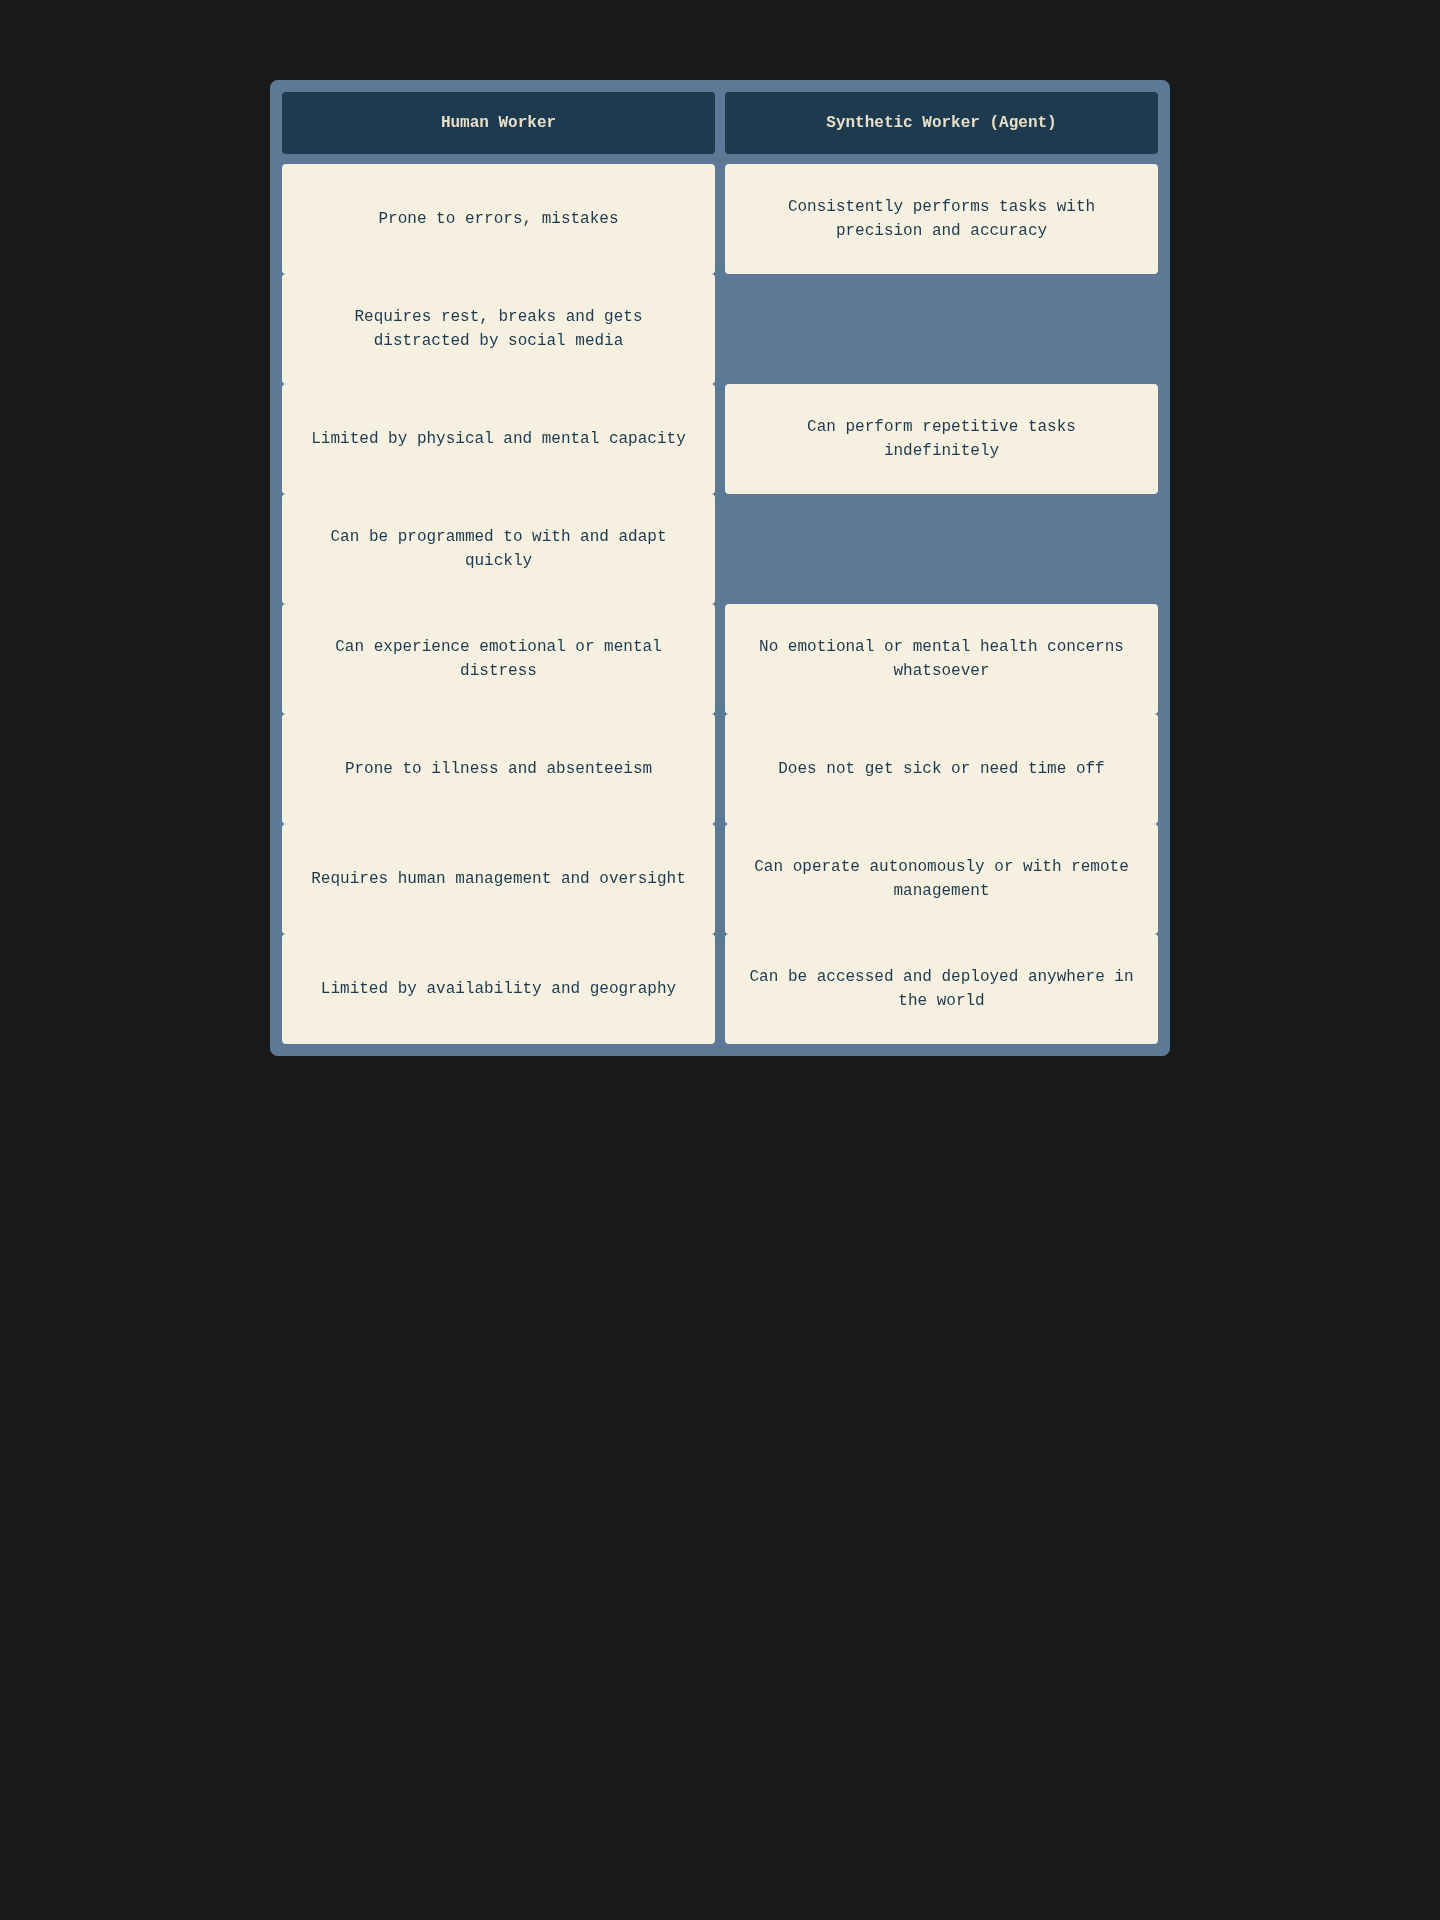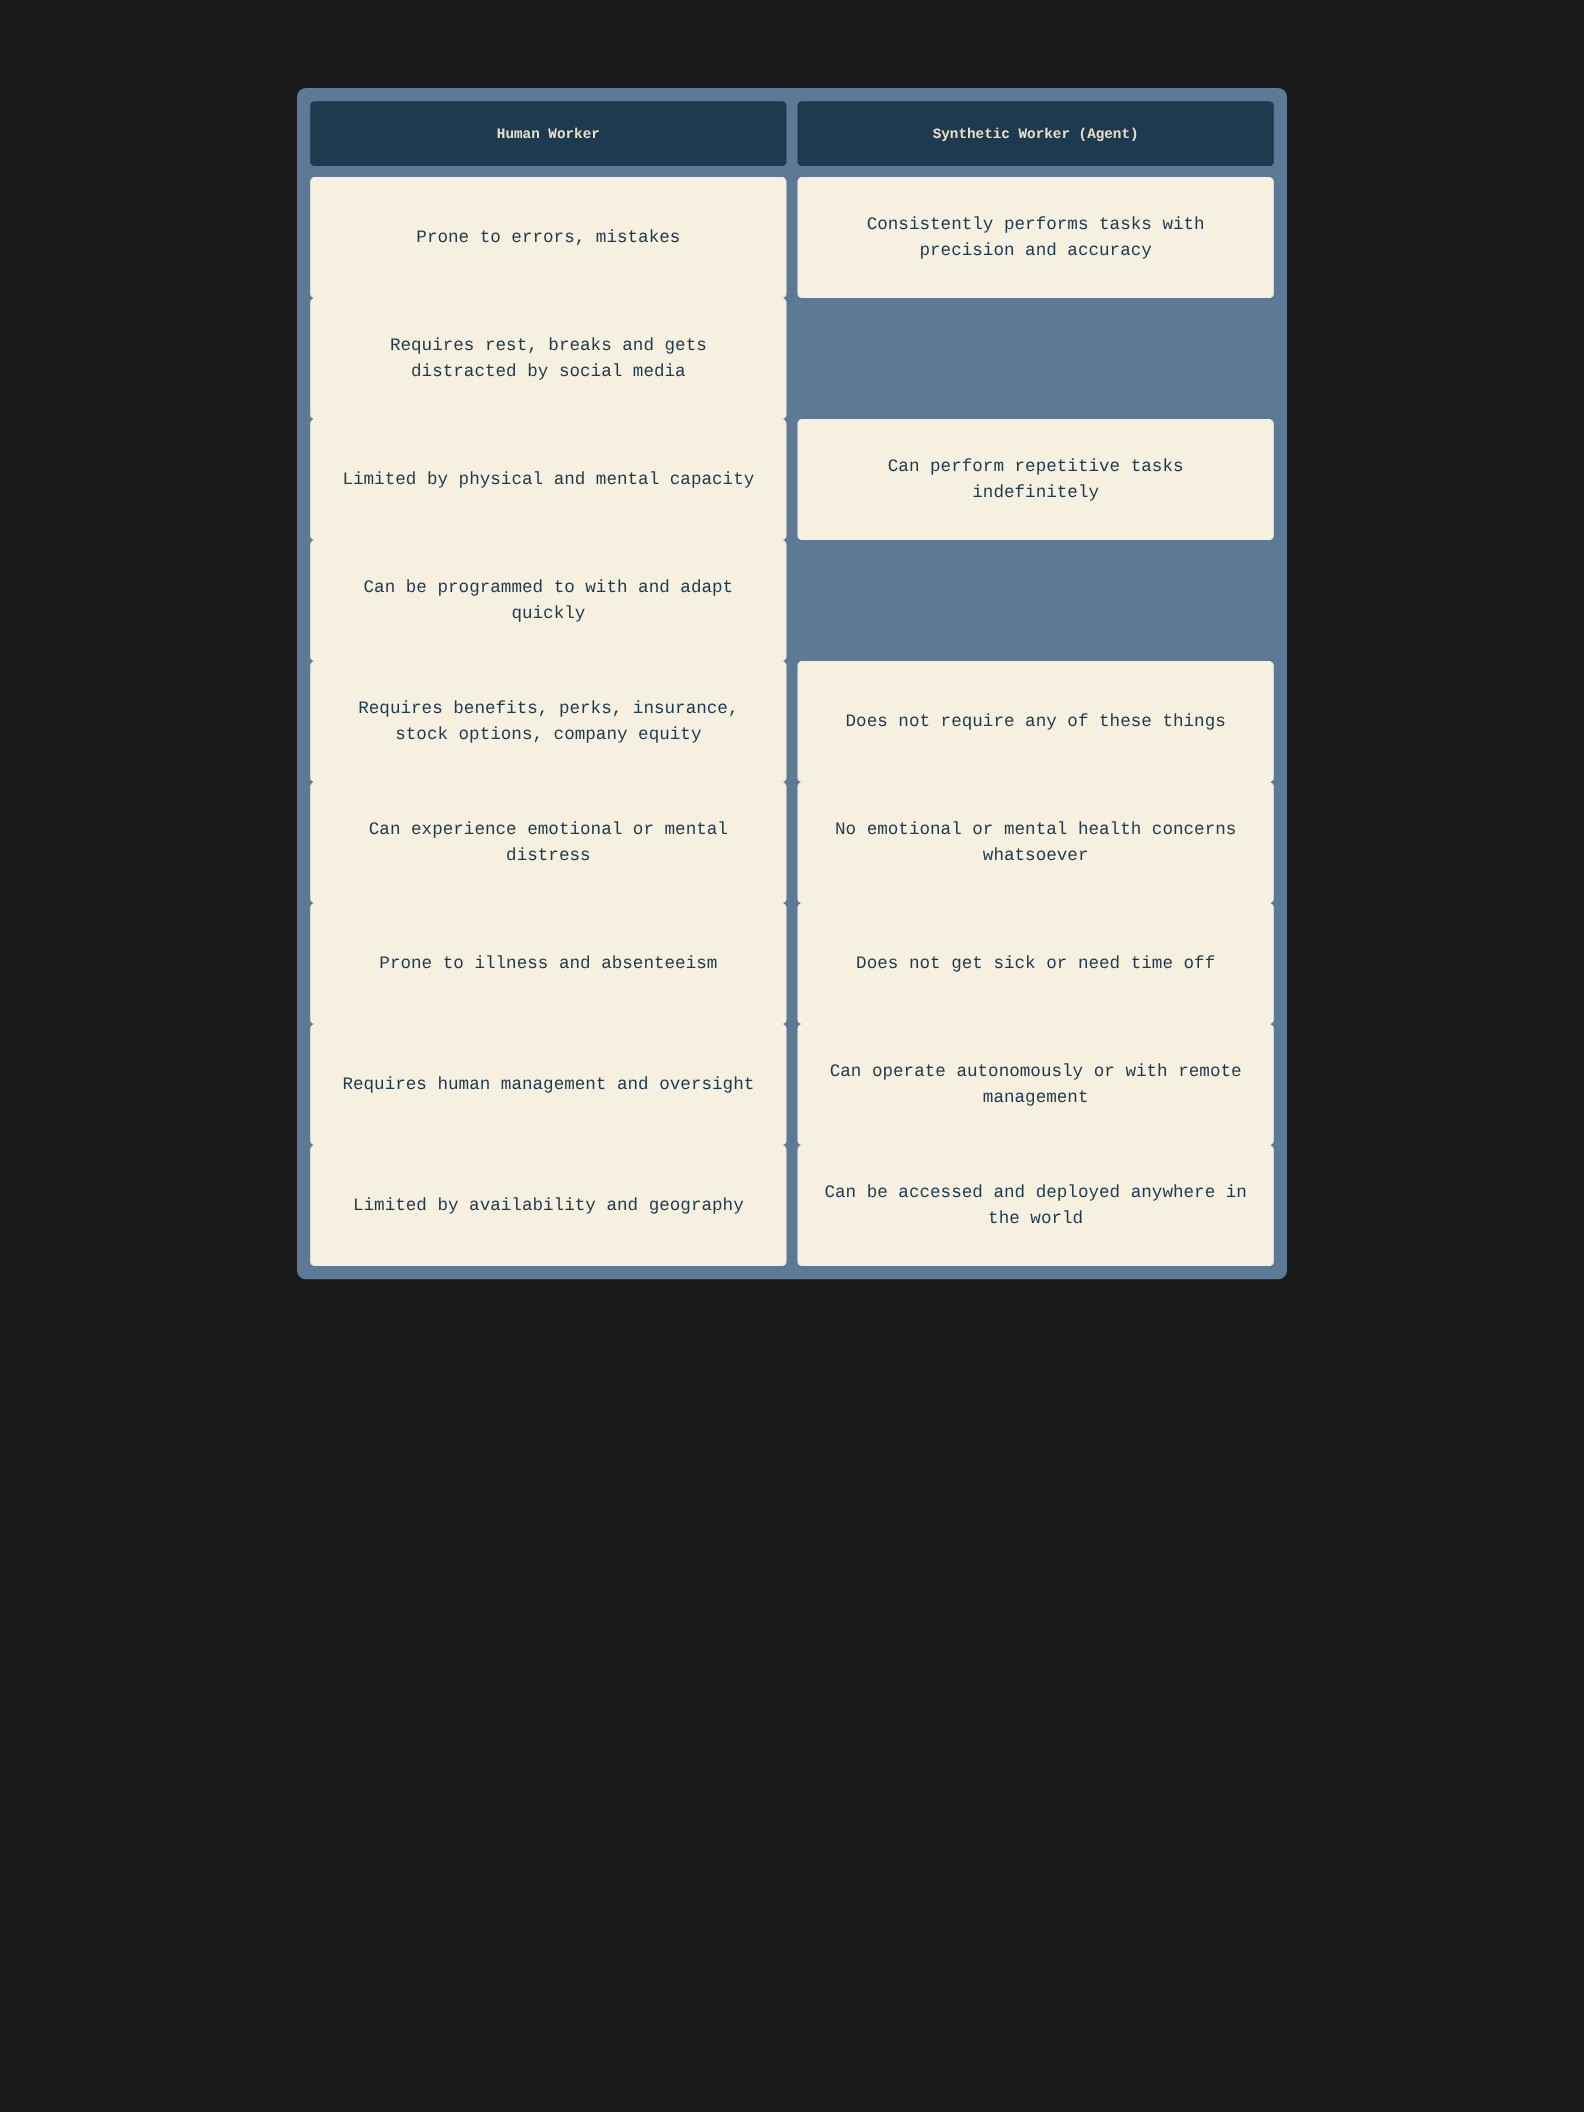--- a/index.html
+++ b/index.html
@@ -34,21 +34,21 @@
       display: grid;
       grid-template-columns: 1fr 1fr;
       gap: 10px;
     }
 
     .header-cell {
       background-color: #1e3a4f;
       color: #e8dfc8;
       text-align: center;
       padding: 22px 20px;
-      font-size: 13px;
+      font-size: 16px;
       font-family: 'Courier New', Courier, monospace;
       font-weight: bold;
       border-radius: 4px;
     }
 
     .table-row {
       display: grid;
       grid-template-columns: 1fr 1fr;
       gap: 10px;
     }
@@ -90,24 +90,20 @@
         <div class="cell">Requires rest, breaks and gets distracted by social media</div>
       </div>
       <div class="table-row">
         <div class="cell">Limited by physical and mental capacity</div>
         <div class="cell">Can perform repetitive tasks indefinitely</div>
       </div>
       <div class="table-row">
         <div class="cell">Can be programmed to with and adapt quickly</div>
       </div>
       <div class="table-row">
-        <div class="cell">Requires benefits, perks, insurance, stock options, company equity</div>
-        <div class="cell">Does not require any of these things</div>
-      </div>
-      <div class="table-row">
         <div class="cell">Can experience emotional or mental distress</div>
         <div class="cell">No emotional or mental health concerns whatsoever</div>
       </div>
       <div class="table-row">
         <div class="cell">Prone to illness and absenteeism</div>
         <div class="cell">Does not get sick or need time off</div>
       </div>
       <div class="table-row">
         <div class="cell">Requires human management and oversight</div>
         <div class="cell">Can operate autonomously or with remote management</div>

